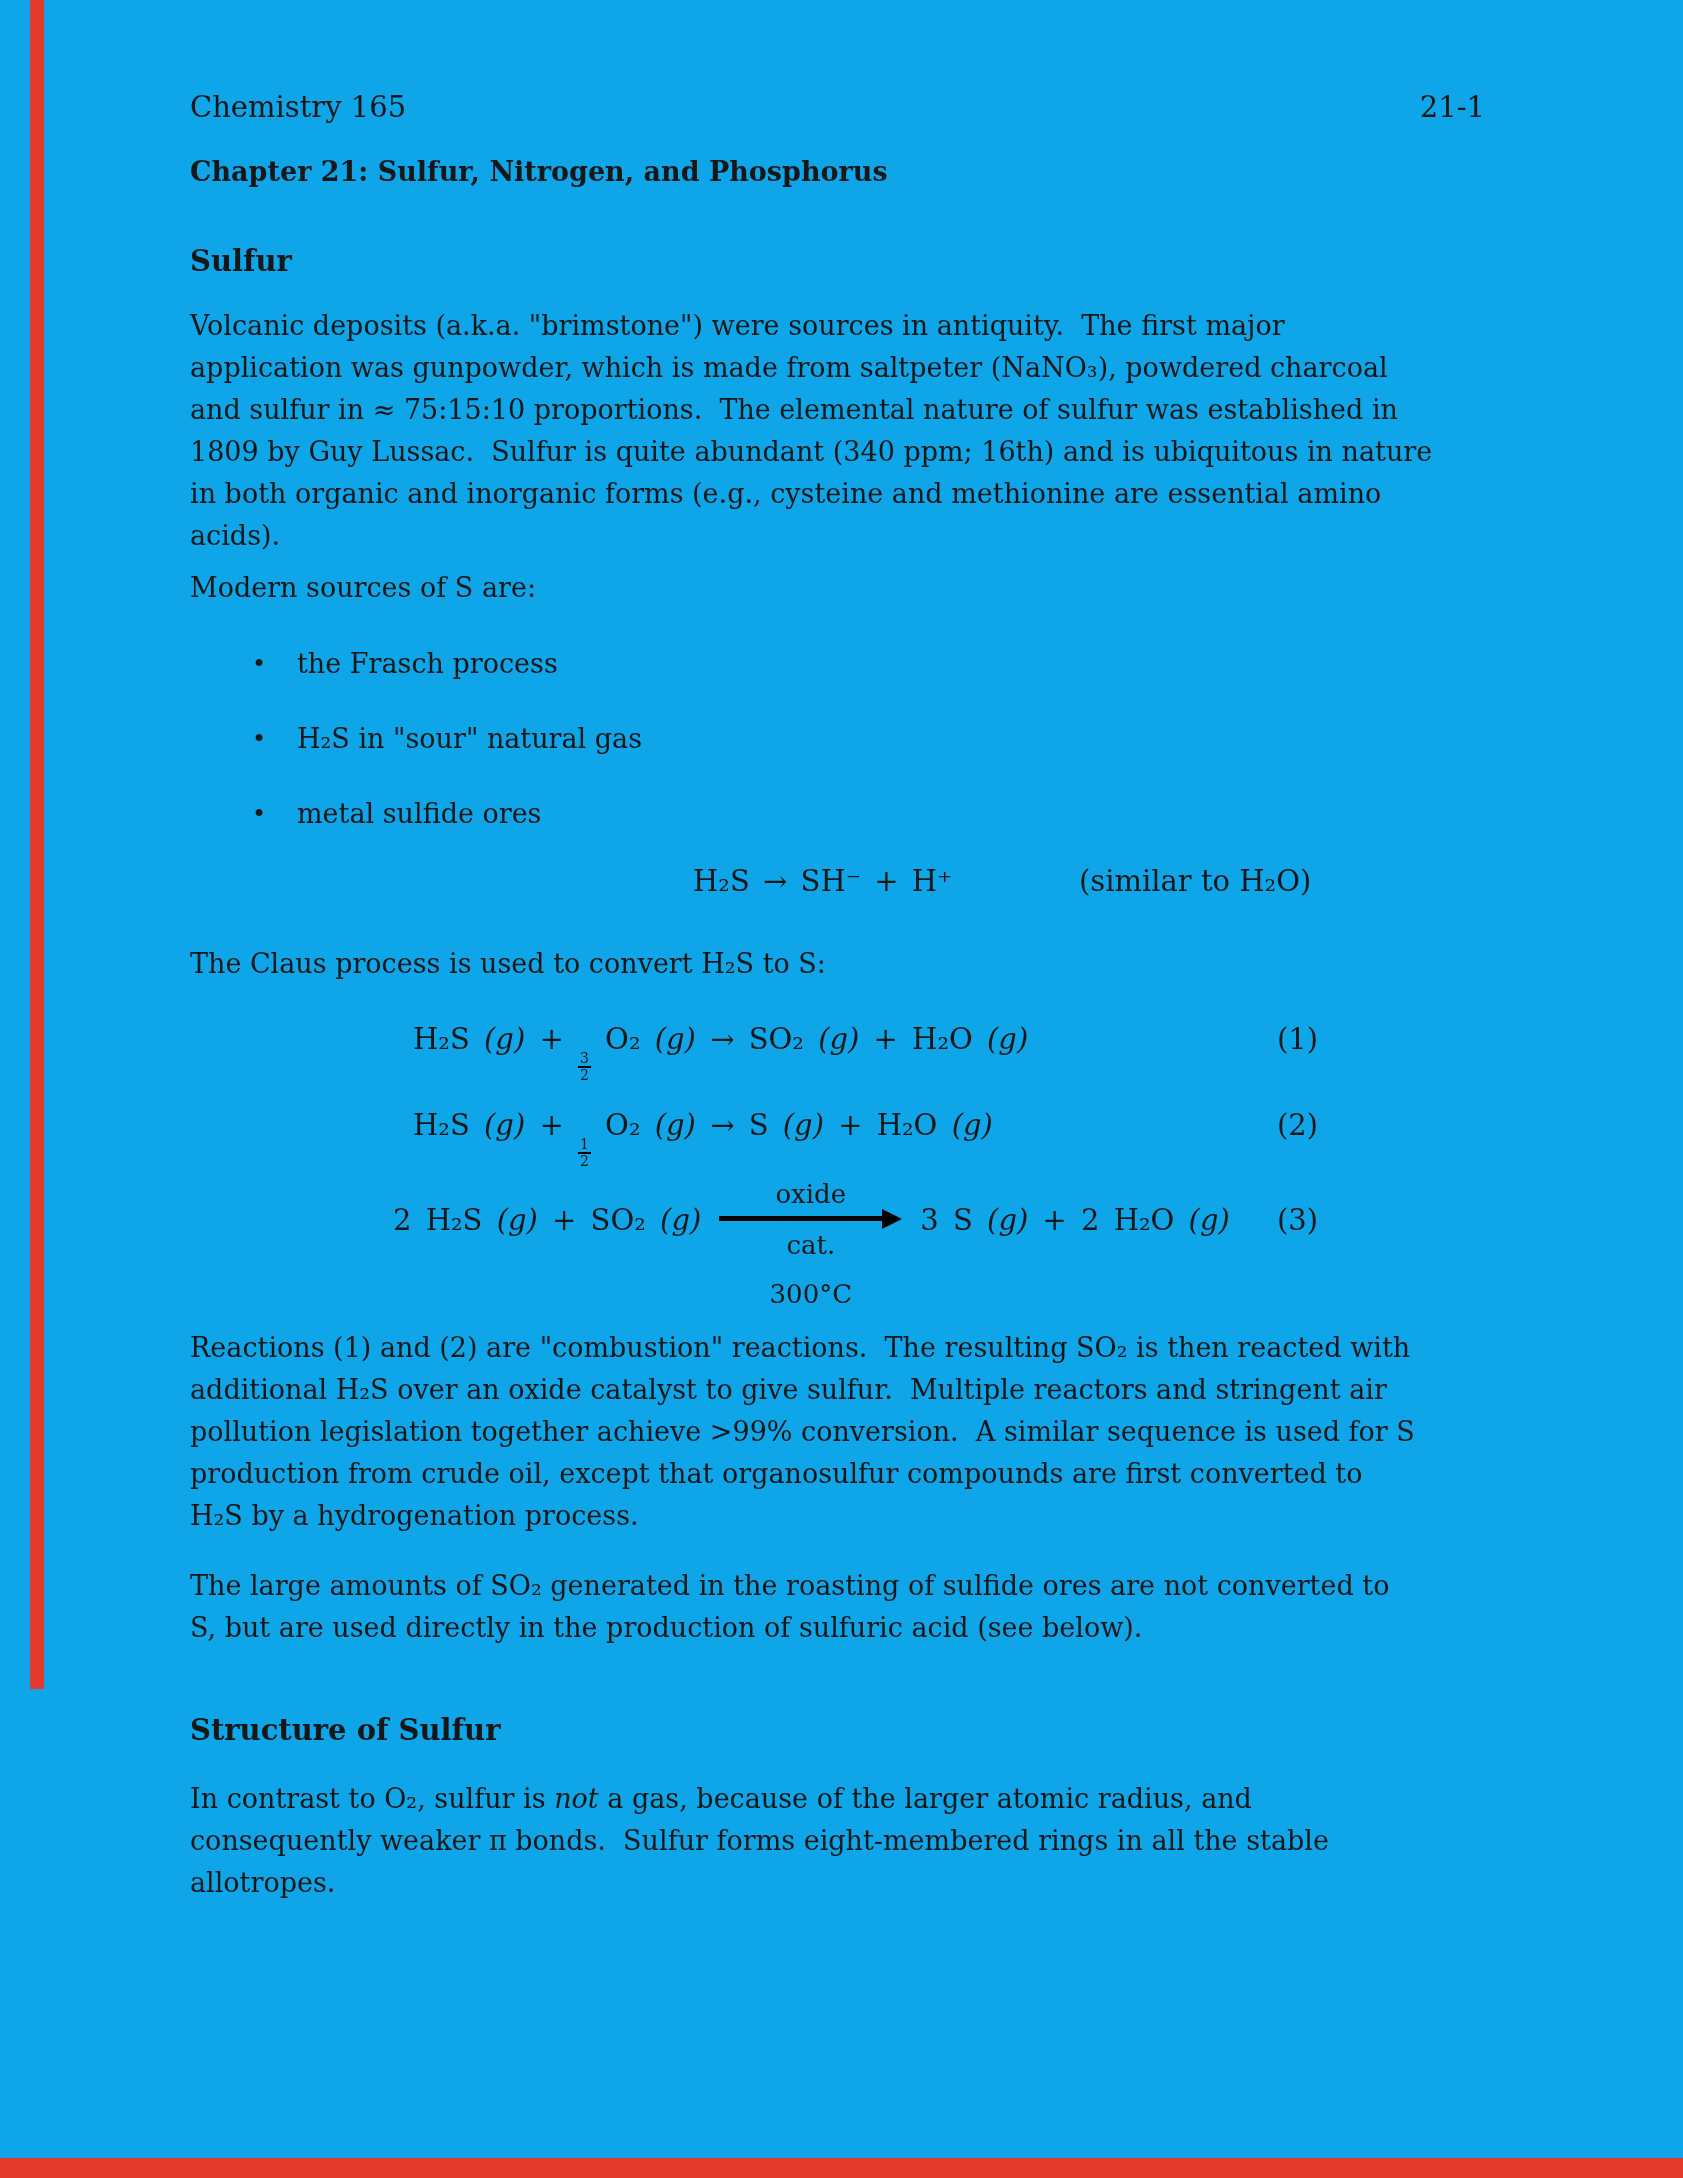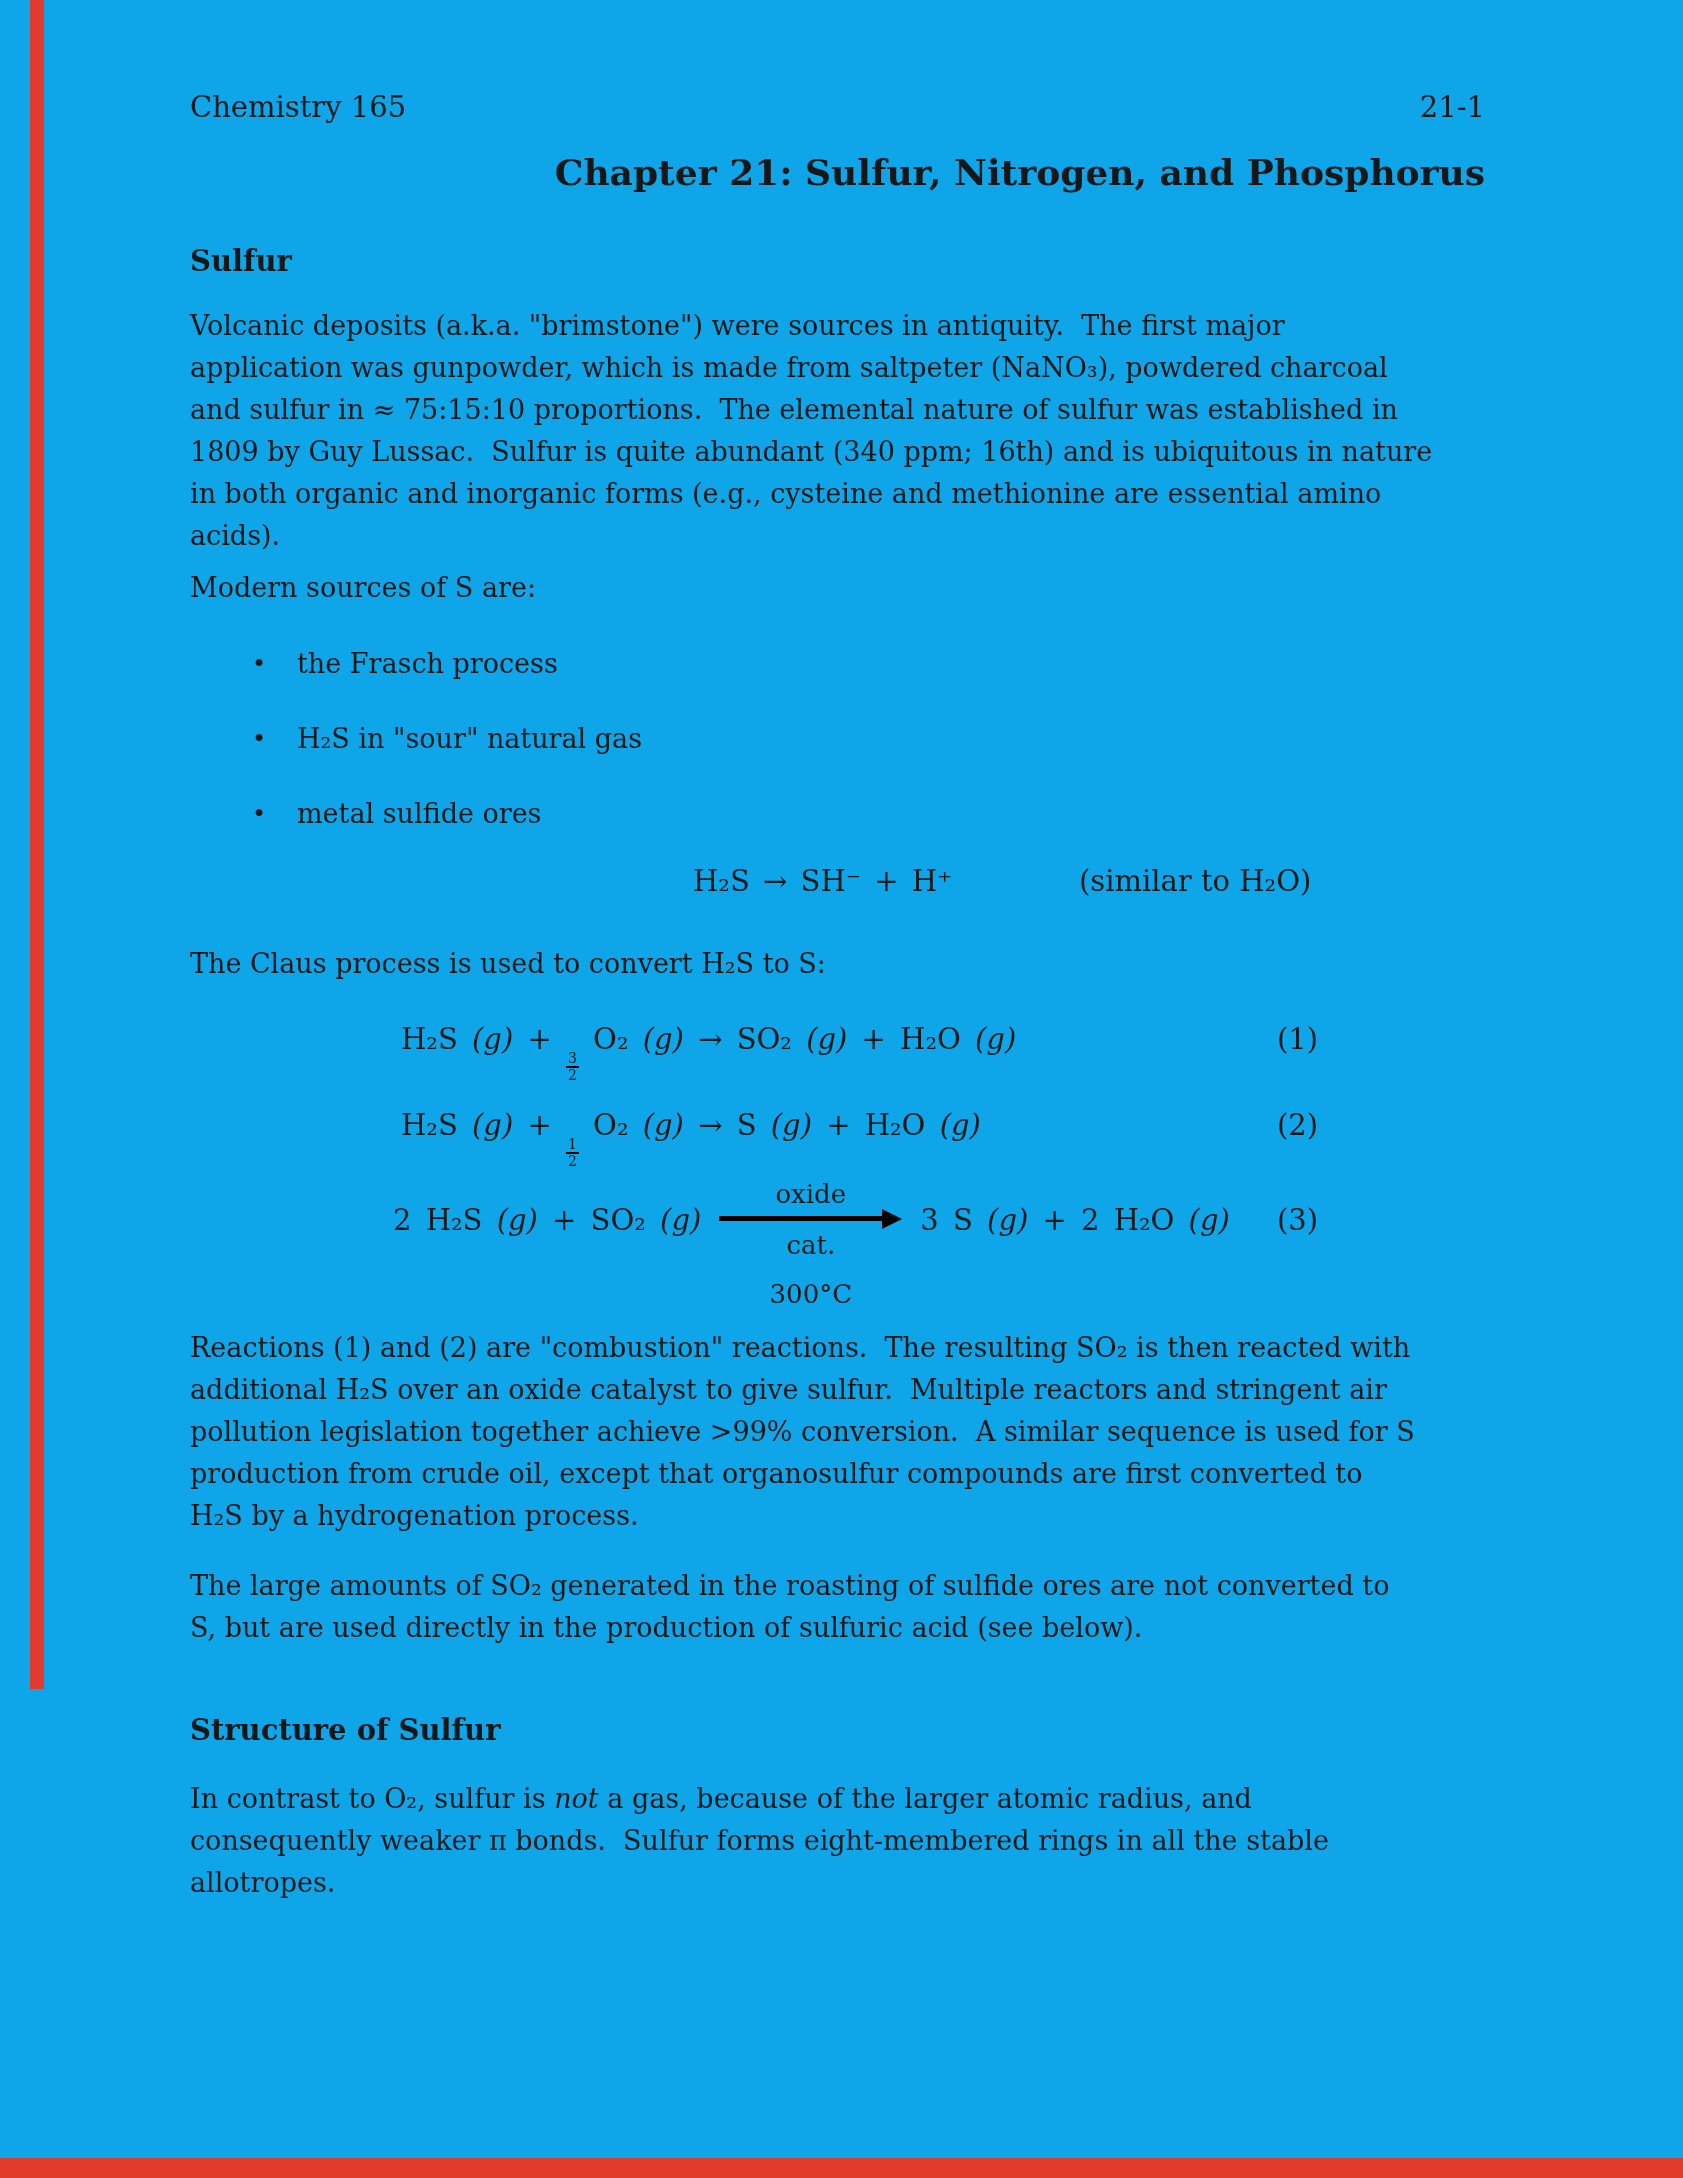--- a/index.html
+++ b/index.html
@@ -9,38 +9,38 @@
     background:#0ea5e9;
     font-family:"DejaVu Serif","Liberation Serif",serif;
     color:#171717;
     overflow:hidden;
     margin:0 auto;
   }
   .stripe-left{position:absolute;left:30px;top:0;width:14px;height:1689px;}
   .stripe-bottom{position:absolute;left:0;bottom:0;width:1683px;height:20px;}
   .content{position:absolute;left:190px;top:89px;width:1295px;}
   .header-row{display:flex;justify-content:space-between;font-size:29px;line-height:36px;}
-  .chapter-title{margin:24px 0 0;text-align:right;font-size:36px;line-height:46px;font-weight:bold;}
+  .chapter-title{margin:24px 0 0;text-align:left;font-size:27px;line-height:46px;font-weight:bold;}
   .subtitle{text-align:center;font-size:31px;line-height:40px;}
   .sec-heading{margin:0;font-size:29px;line-height:36px;font-weight:bold;}
   .body{margin:0;font-size:27px;line-height:42px;white-space:pre;}
   #h-sulfur{margin-top:48px;}
   #p-volcanic{margin-top:26px;}
   #p-modern{margin-top:10px;}
   .bullets{list-style:none;margin:34px 0 0 0;padding:0;}
   .bullets li{display:flex;margin-top:33px;font-size:27px;line-height:42px;padding-left:62px;}
   .bullets li:first-child{margin-top:0;}
   .dot{width:45px;font-size:24px;}
   #p-frasch{margin-top:22px;}
   .eq-center{position:relative;margin-top:24px;height:46px;font-size:29px;line-height:44px;}
   .eq-center .formula{position:absolute;left:503px;white-space:pre;word-spacing:4px;}
   .eq-center .side-note{position:absolute;left:889px;white-space:pre;}
   #p-claus{margin-top:38px;}
   .eq-row{position:relative;margin-top:30px;height:50px;font-size:29px;line-height:48px;}
-  .eq-row .eq{position:absolute;left:211px;white-space:pre;word-spacing:5px;}
+  .eq-row .eq{position:absolute;left:223px;white-space:pre;word-spacing:5px;}
   .eq-num{position:absolute;left:1087px;}
   #eq2{margin-top:36px;}
   .eq3{position:relative;margin-top:26px;height:85px;display:flex;align-items:center;
        padding-left:203px;font-size:29px;}
   .eq3 .eq{white-space:pre;word-spacing:5px;}
   .eq3 .eq-num{line-height:normal;}
   .arrow-col{display:flex;flex-direction:column;align-items:center;margin:0 18px;
              position:relative;font-size:26px;}
   .arrow-top{line-height:30px;}
   .arrow-graphic{display:flex;align-items:center;width:183px;height:20px;}

